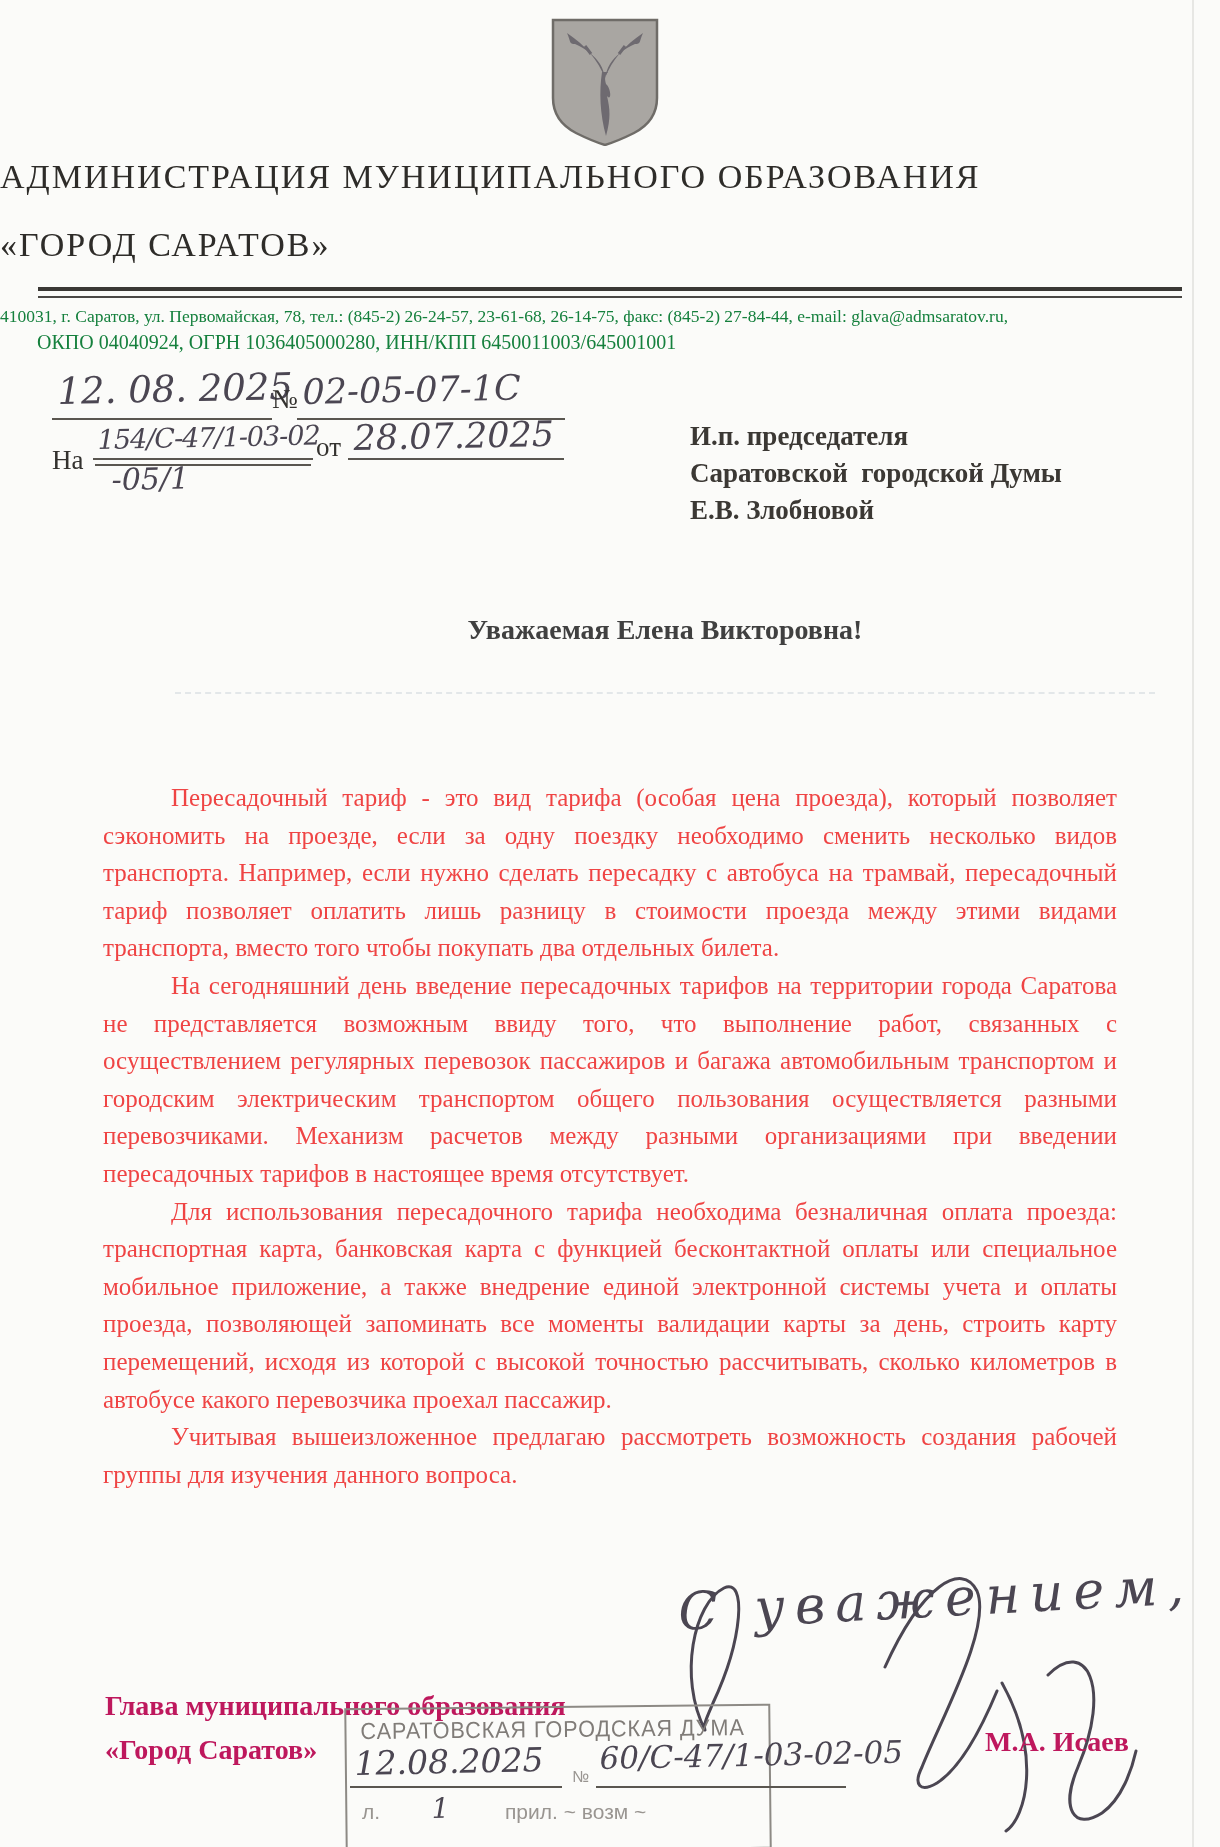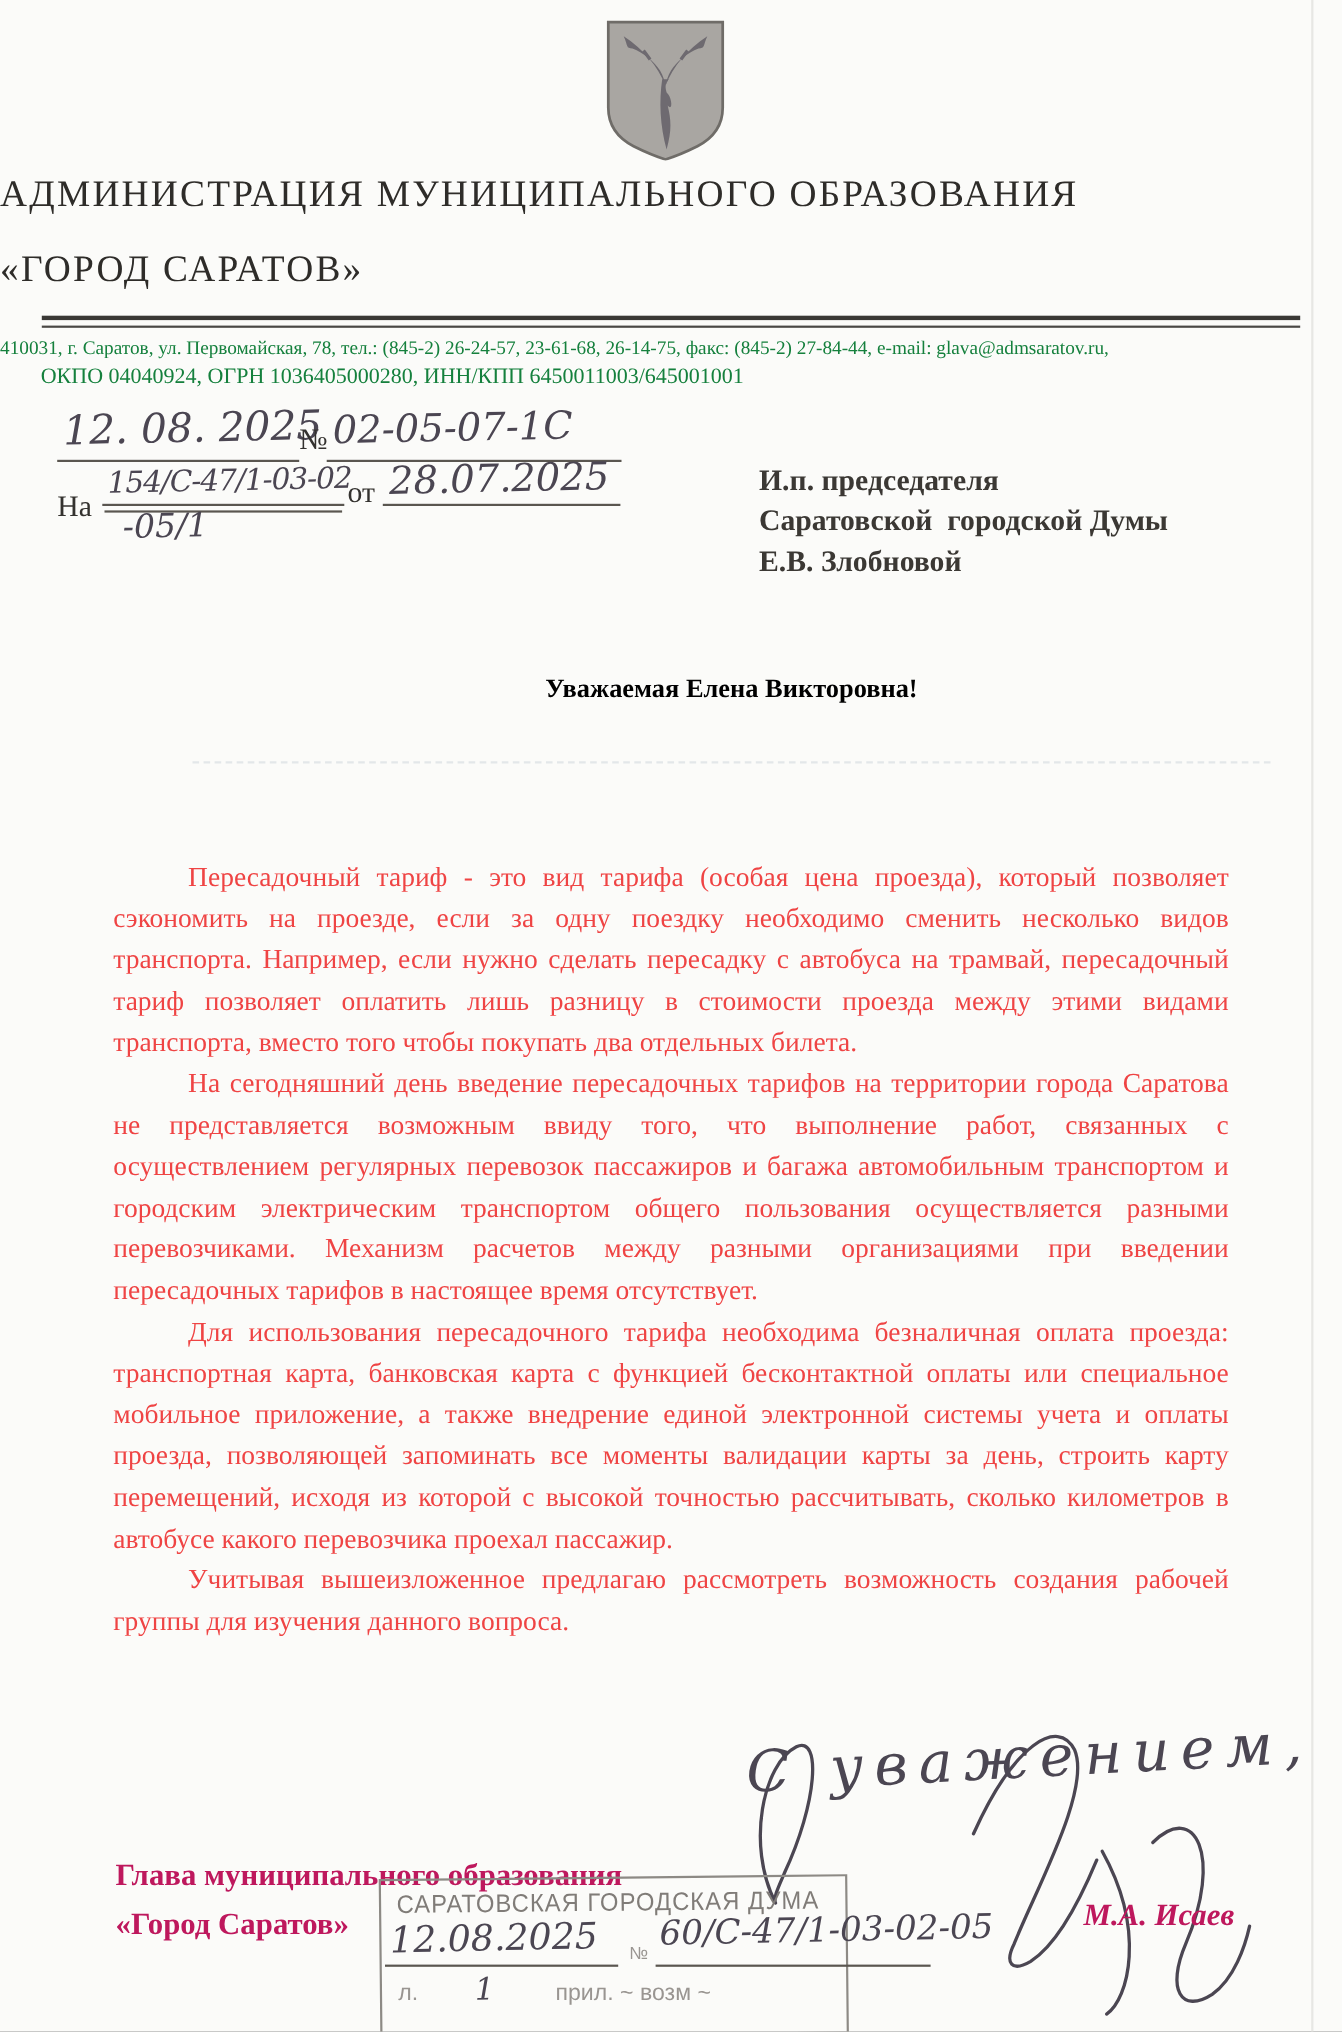--- a/index.html
+++ b/index.html
@@ -14,21 +14,21 @@
   .rule-thick{left:38px;width:1144px;height:4px;background:#3a3835;}
   .rule-thin{left:38px;width:1144px;height:2px;background:#4a4845;}
   .contact{color:#15803d;white-space:nowrap;}
   .hw{
     font-family:"DejaVu Serif",serif;font-style:italic;color:#4b4652;
     white-space:nowrap;transform:rotate(-1.2deg);transform-origin:left bottom;
   }
   .uline{border-bottom:2px solid #5a5650;}
   .printed-label{font-size:27px;color:#34322f;}
   .recipient-line{font-size:27px;font-weight:bold;color:#3b3834;white-space:pre-wrap;}
-  .salutation{font-size:24px;font-weight:bold;color:#000000;}
+  .salutation{font-size:28px;font-weight:bold;color:#404040;}
   #body-text{
     left:103px;width:1014px;top:779px;
     font-size:25px;line-height:37.6px;text-align:justify;color:#ef4444;
   }
   #body-text p{margin:0;text-indent:68px;}
   .signer{font-size:28px;font-weight:bold;color:#be185d;white-space:nowrap;}
   .stamp{
     border:2px solid #8d8a85;transform:rotate(-0.6deg);
     font-family:"Liberation Sans",sans-serif;
   }
@@ -123,15 +123,15 @@
   </div>
   <div class="abs hw" style="left:355px;top:1744px;font-size:33px;">12.08.2025</div>
   <div class="abs uline" style="left:350px;top:1752px;width:212px;height:34px;"></div>
   <div class="abs stamp-gray" style="left:572px;top:1768px;font-size:16px;">№</div>
   <div class="abs hw" style="left:600px;top:1740px;font-size:31px;">60/С-47/1-03-02-05</div>
   <div class="abs uline" style="left:596px;top:1752px;width:250px;height:34px;"></div>
   <div class="abs stamp-gray" style="left:362px;top:1800px;font-size:21px;">л.</div>
   <div class="abs hw" style="left:432px;top:1792px;font-size:28px;">1</div>
   <div class="abs stamp-gray" style="left:505px;top:1800px;font-size:21px;">прил. ~ возм ~</div>
 
-  <div class="abs signer" style="left:985px;top:1726px;font-style:italic;">М.А. Исаев</div>
+  <div class="abs signer" style="left:985px;top:1726px;">М.А. Исаев</div>
 
 </div>
 
 </body></html>

